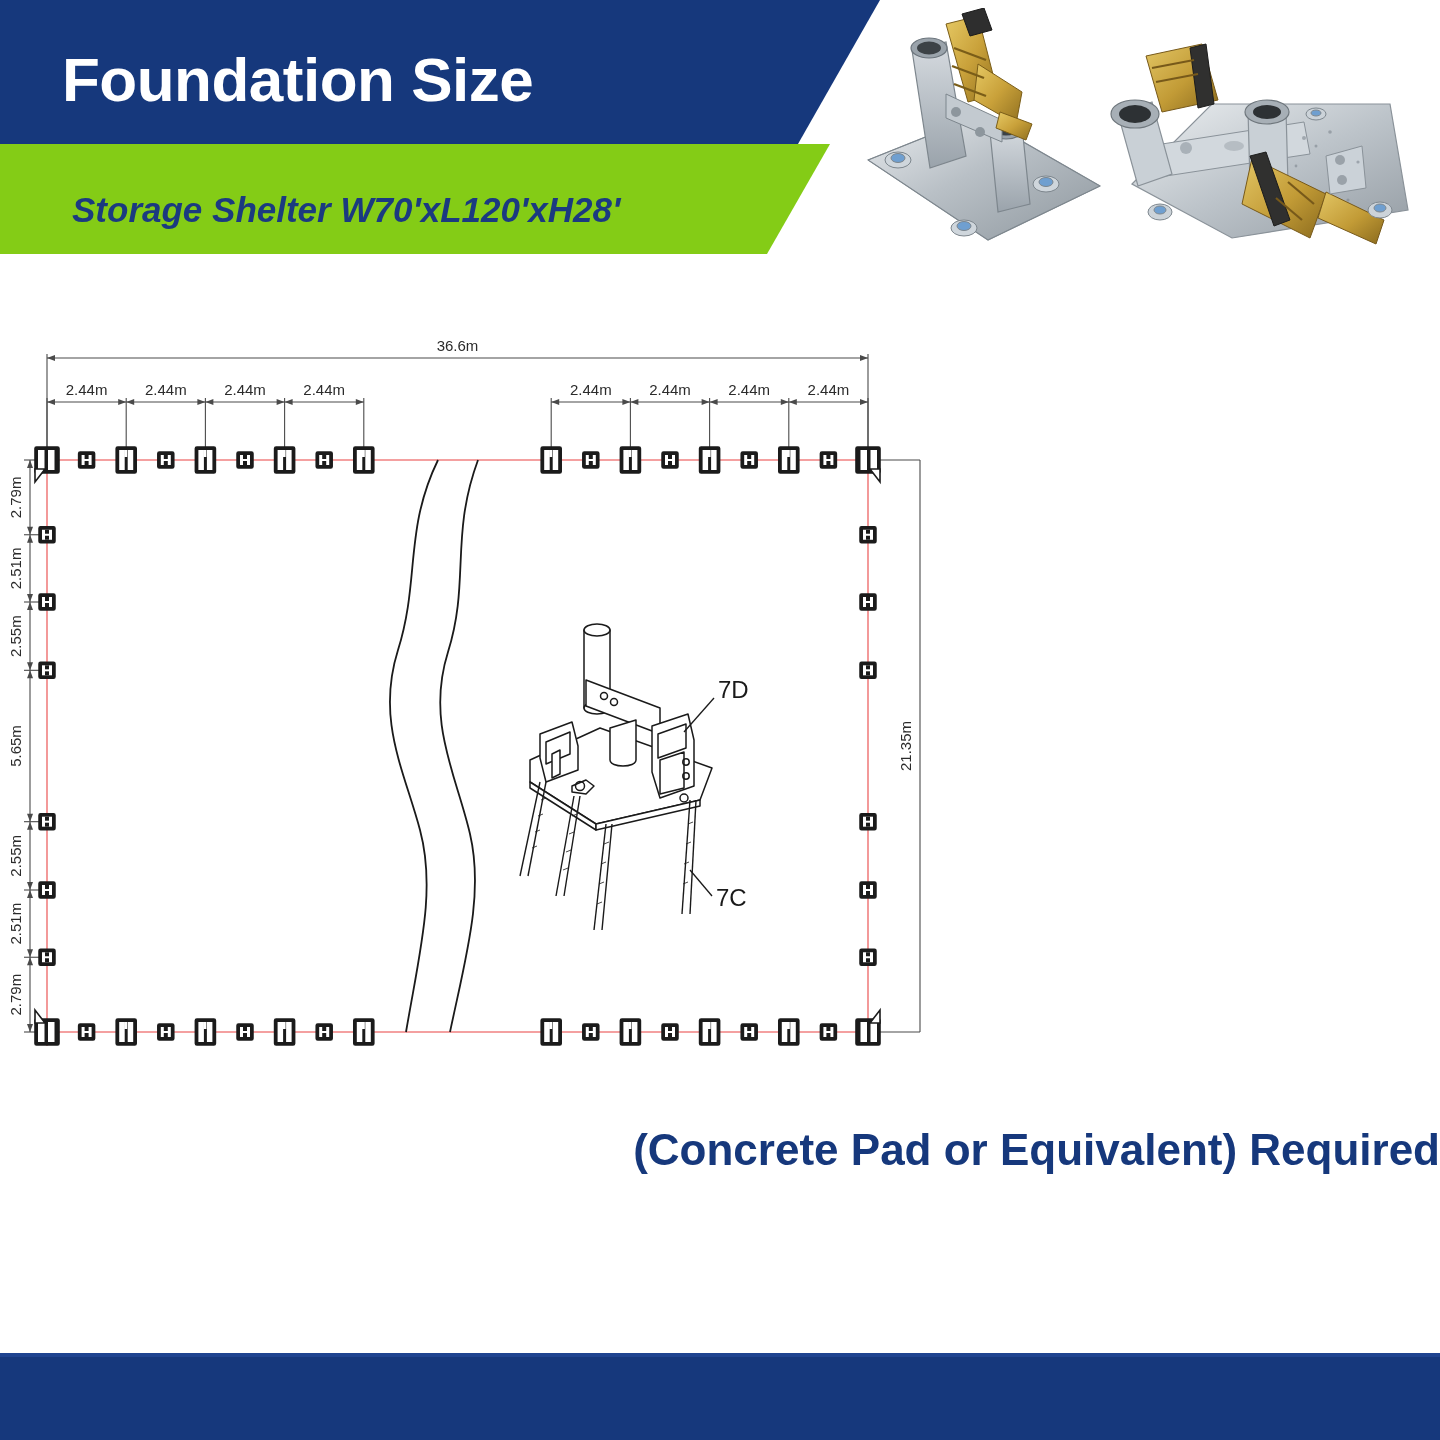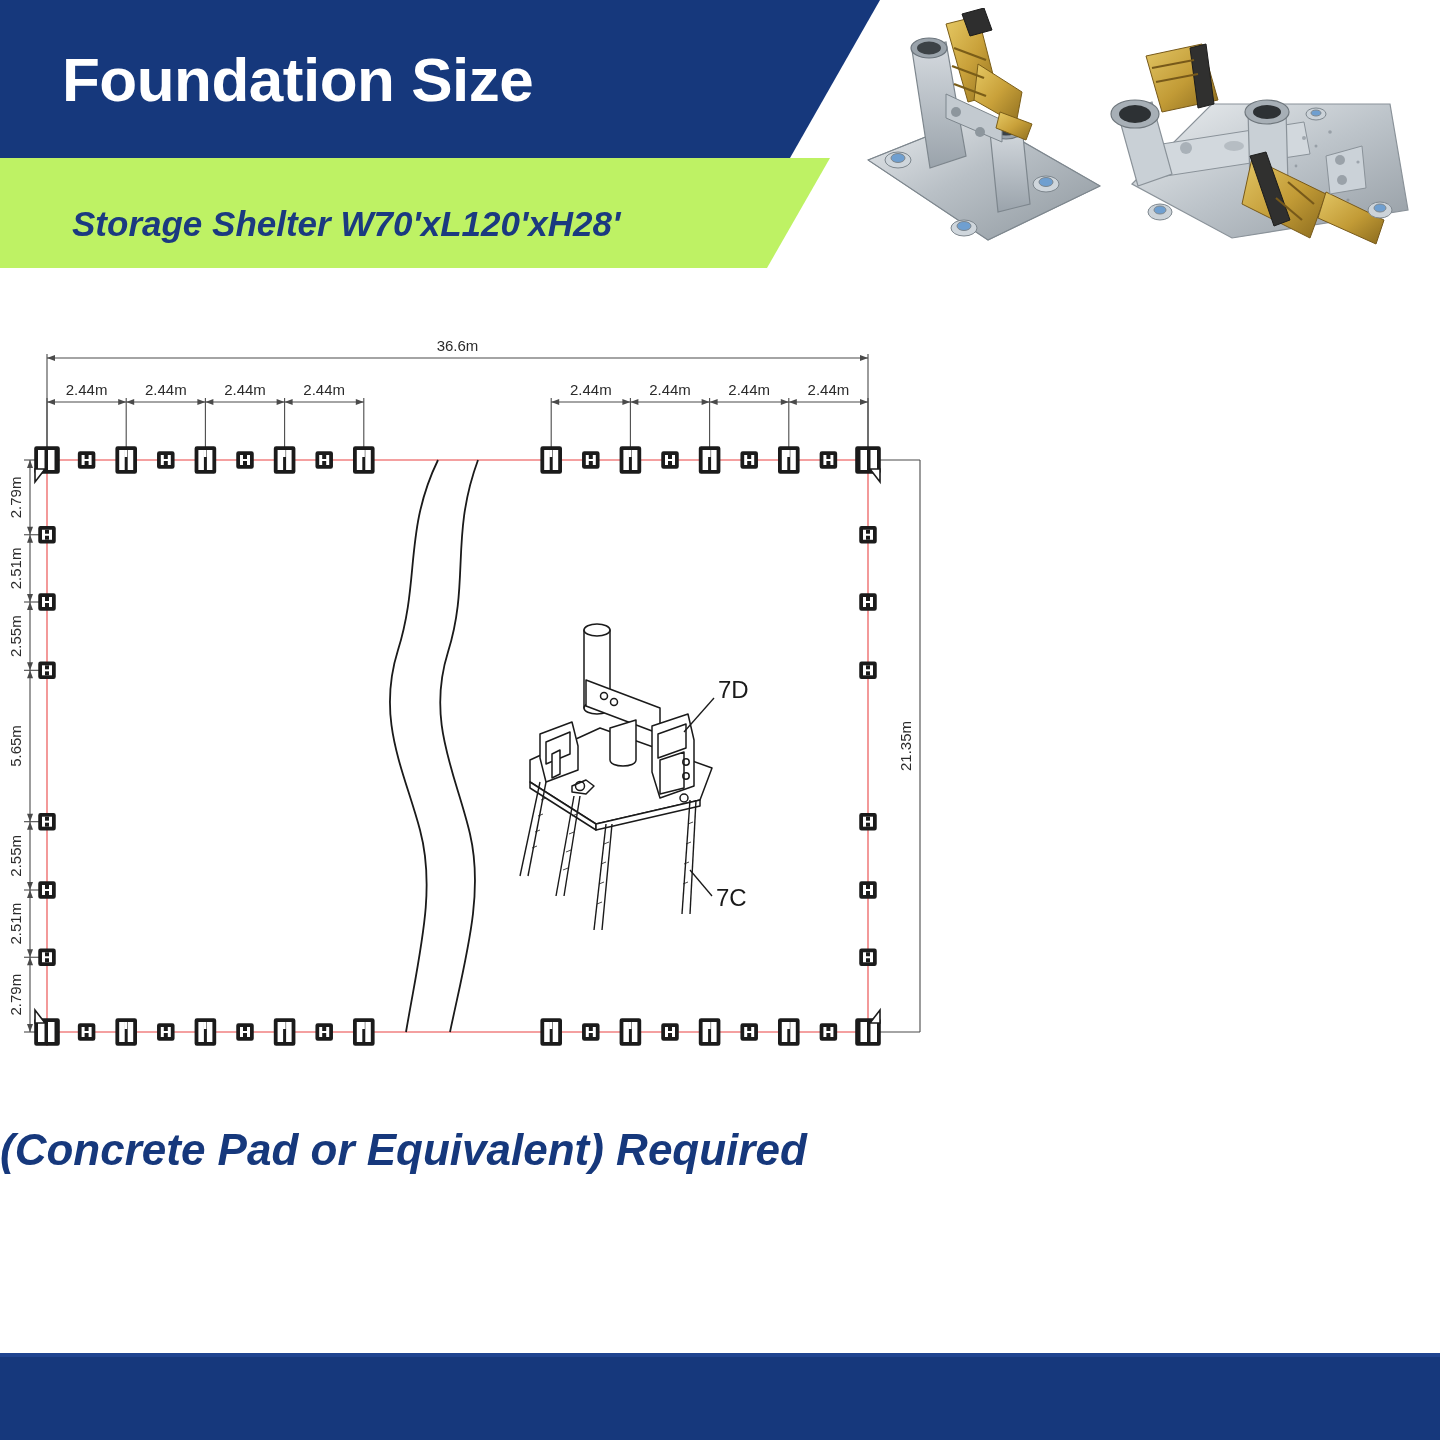--- a/index.html
+++ b/index.html
@@ -18,22 +18,22 @@
   .band{
     position:absolute;left:0;top:0;
     display:flex;align-items:center;
   }
   #title-band{
     width:880px;height:158px;top:0;
     background:#16387c;
     clip-path:polygon(0 0, 880px 0, 790px 158px, 0 158px);
   }
   #subtitle-band{
-    width:830px;height:132px;top:158px;
-    background:#bef264;
+    width:830px;height:132px;top:144px;
+    background:#84cc16;
     clip-path:polygon(790px 0, 830px 0, 767px 110px, 0 110px, 0 0);
   }
   #page-title{
     color:#ffffff;
     font-size:62px;
     font-weight:bold;
     letter-spacing:-0.5px;
     margin-left:62px;
     font-family:"Liberation Sans", sans-serif;
   }
@@ -53,26 +53,25 @@
   #photo-bracket-top{left:250px;top:42px;width:330px;height:230px;}
 
   
   #drawing-area{
     position:absolute;left:0px;top:330px;width:1199px;height:760px;
   }
 
   
   #caption{
     position:absolute;left:0;top:1125px;width:1440px;
-    text-align:left;
+    text-align:right;
     color:#16387c;
     font-size:44px;
     font-weight:bold;
     font-family:"Liberation Sans", sans-serif;
-    font-style:italic;
   }
 
   
   #footer-bar{
     position:absolute;left:0;top:1357px;width:1440px;height:83px;
     background:#16387c;
   }
   #footer-hairline{
     position:absolute;left:0;top:1353px;width:1440px;height:4px;
     background:#1f4490;

